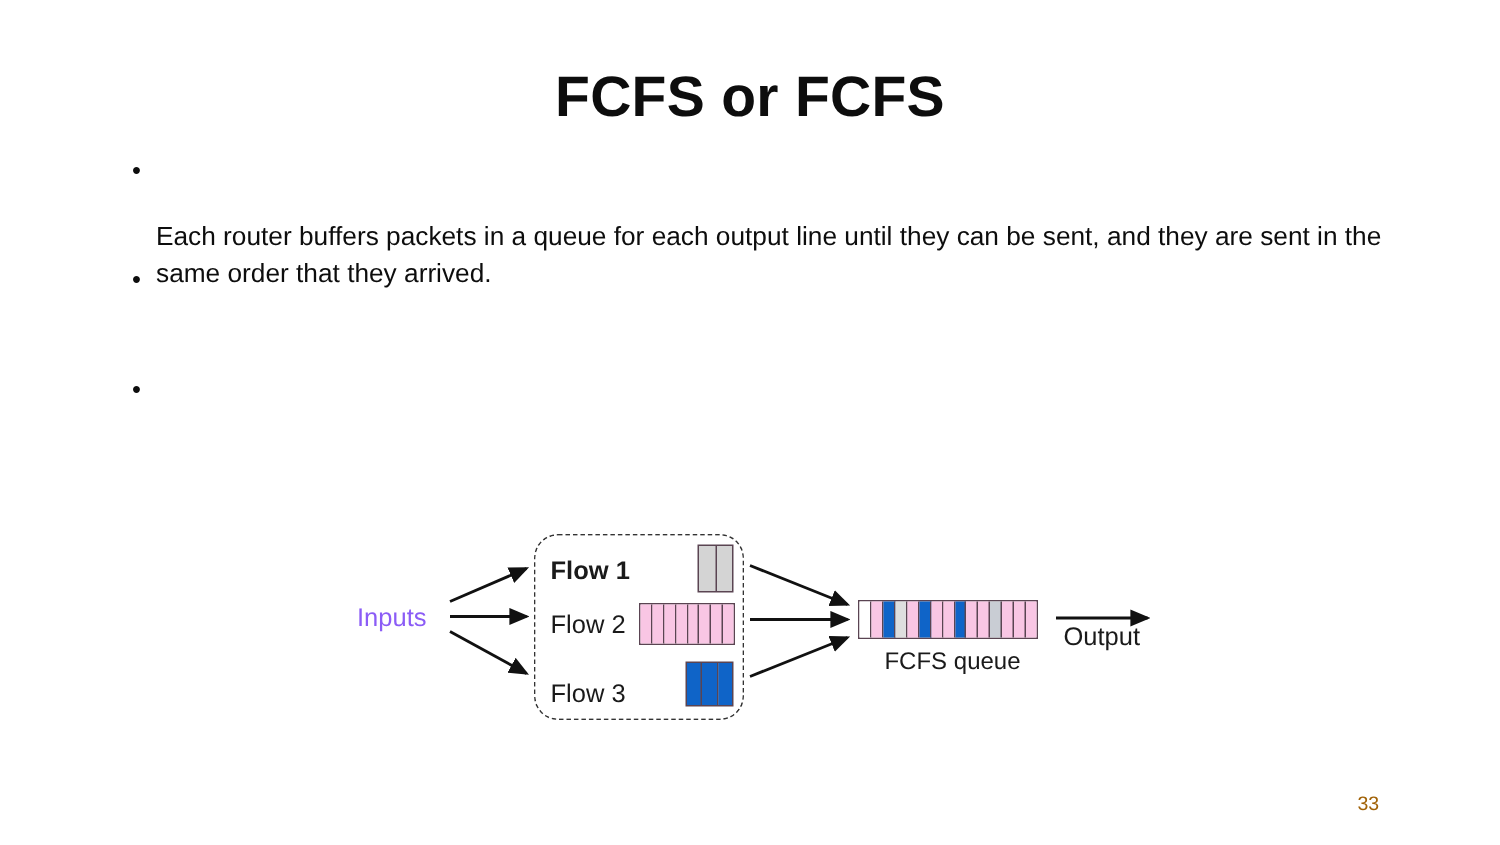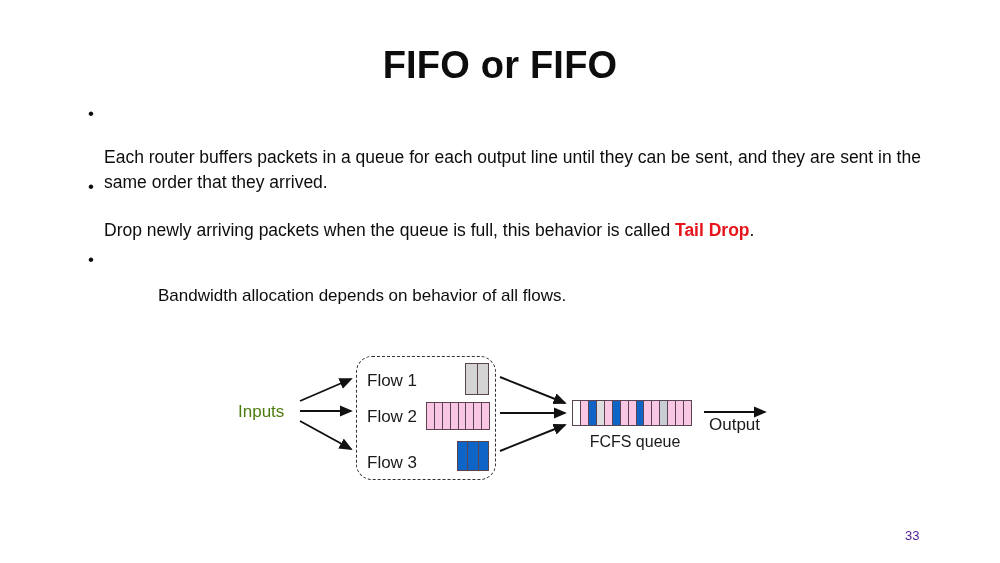--- a/index.html
+++ b/index.html
@@ -84,29 +84,29 @@
     top: 345px;
     width: 560px;
     height: 150px;
   }
   .dg { position: absolute; }
 
   #inputs-label {
     left: 18px;
     top: 57px;
     font-size: 17px;
-    color: #4d7c0f;
+    color: #8b5cf6;
   }
 
   .flow-label {
     font-size: 17px;
     color: #1a1a1a;
     left: 147px;
   }
-  #flow-label-0 { top: 26px; }
+  #flow-label-0 { top: 26px; font-weight: bold; }
   #flow-label-1 { top: 62px; }
   #flow-label-2 { top: 108px; }
 
   #flow-box {
     left: 136px;
     top: 11px;
     width: 140px;
     height: 124px;
     border: 1.6px dashed #333;
     border-radius: 16px;
@@ -154,46 +154,44 @@
     width: 560px; height: 150px;
     overflow: visible;
   }
 
   
   #page-number {
     position: absolute;
     left: 905px;
     top: 528px;
     font-size: 13px;
-    color: #4c1d95;
+    color: #a16207;
   }
 </style>
 </head>
 <body>
 
 <div id="slide">
 
-  <div id="title">FIFO or FIFO</div>
+  <div id="title">FCFS or FCFS</div>
 
   <div class="bullet-row" id="bullet-1">
     <span class="bullet-dot">•</span>
     <span class="bullet-text">Each router buffers packets in a queue for each output line until they can be sent, and they are sent in the same order that they arrived.</span>
   </div>
 
   <div class="bullet-row" id="bullet-2">
     <span class="bullet-dot">•</span>
-    <span class="bullet-text"><span>Drop newly arriving packets when the queue is full, this behavior is called </span><span class="accent-red">Tail Drop</span><span>.</span></span>
   </div>
 
   <div class="bullet-row" id="bullet-3">
     <span class="bullet-dot">•</span>
   </div>
 
   <div class="sub-lines">
-    <div>Bandwidth allocation depends on behavior of all flows.</div>
   </div>
 
   <div id="diagram">
 
     <svg id="arrows" viewBox="0 0 560 150">
       <defs>
         <marker id="ah" markerWidth="7" markerHeight="7" refX="6" refY="3" orient="auto">
           <path d="M0,0 L7,3 L0,6 Z" fill="#111"></path>
         </marker>
       </defs>

